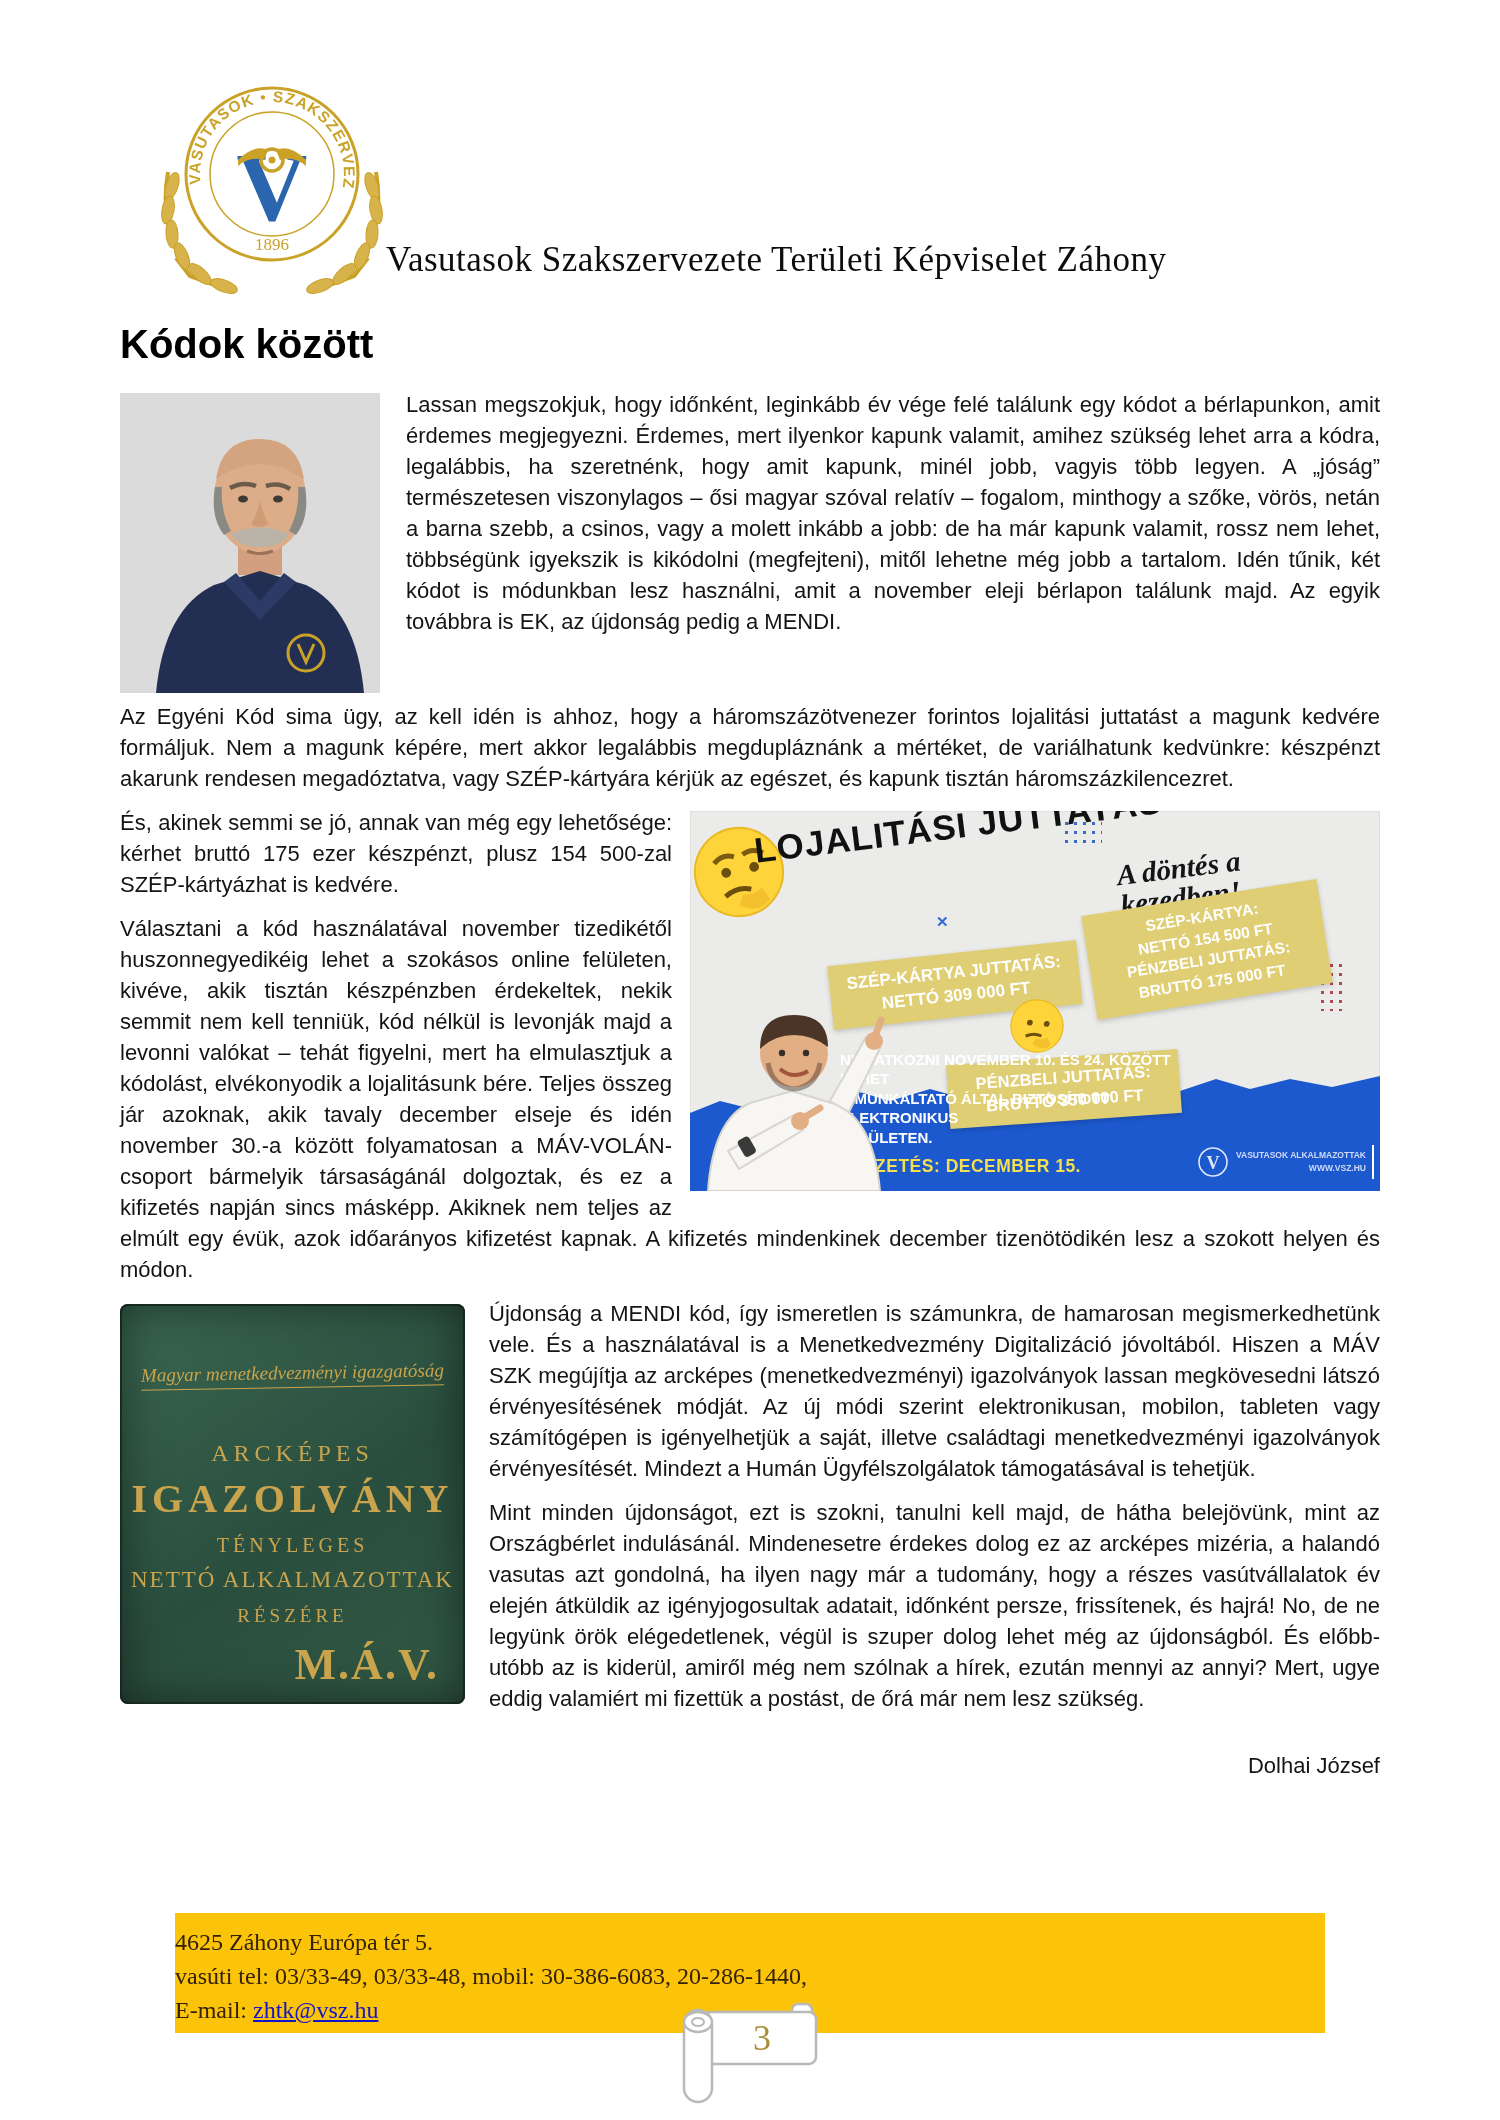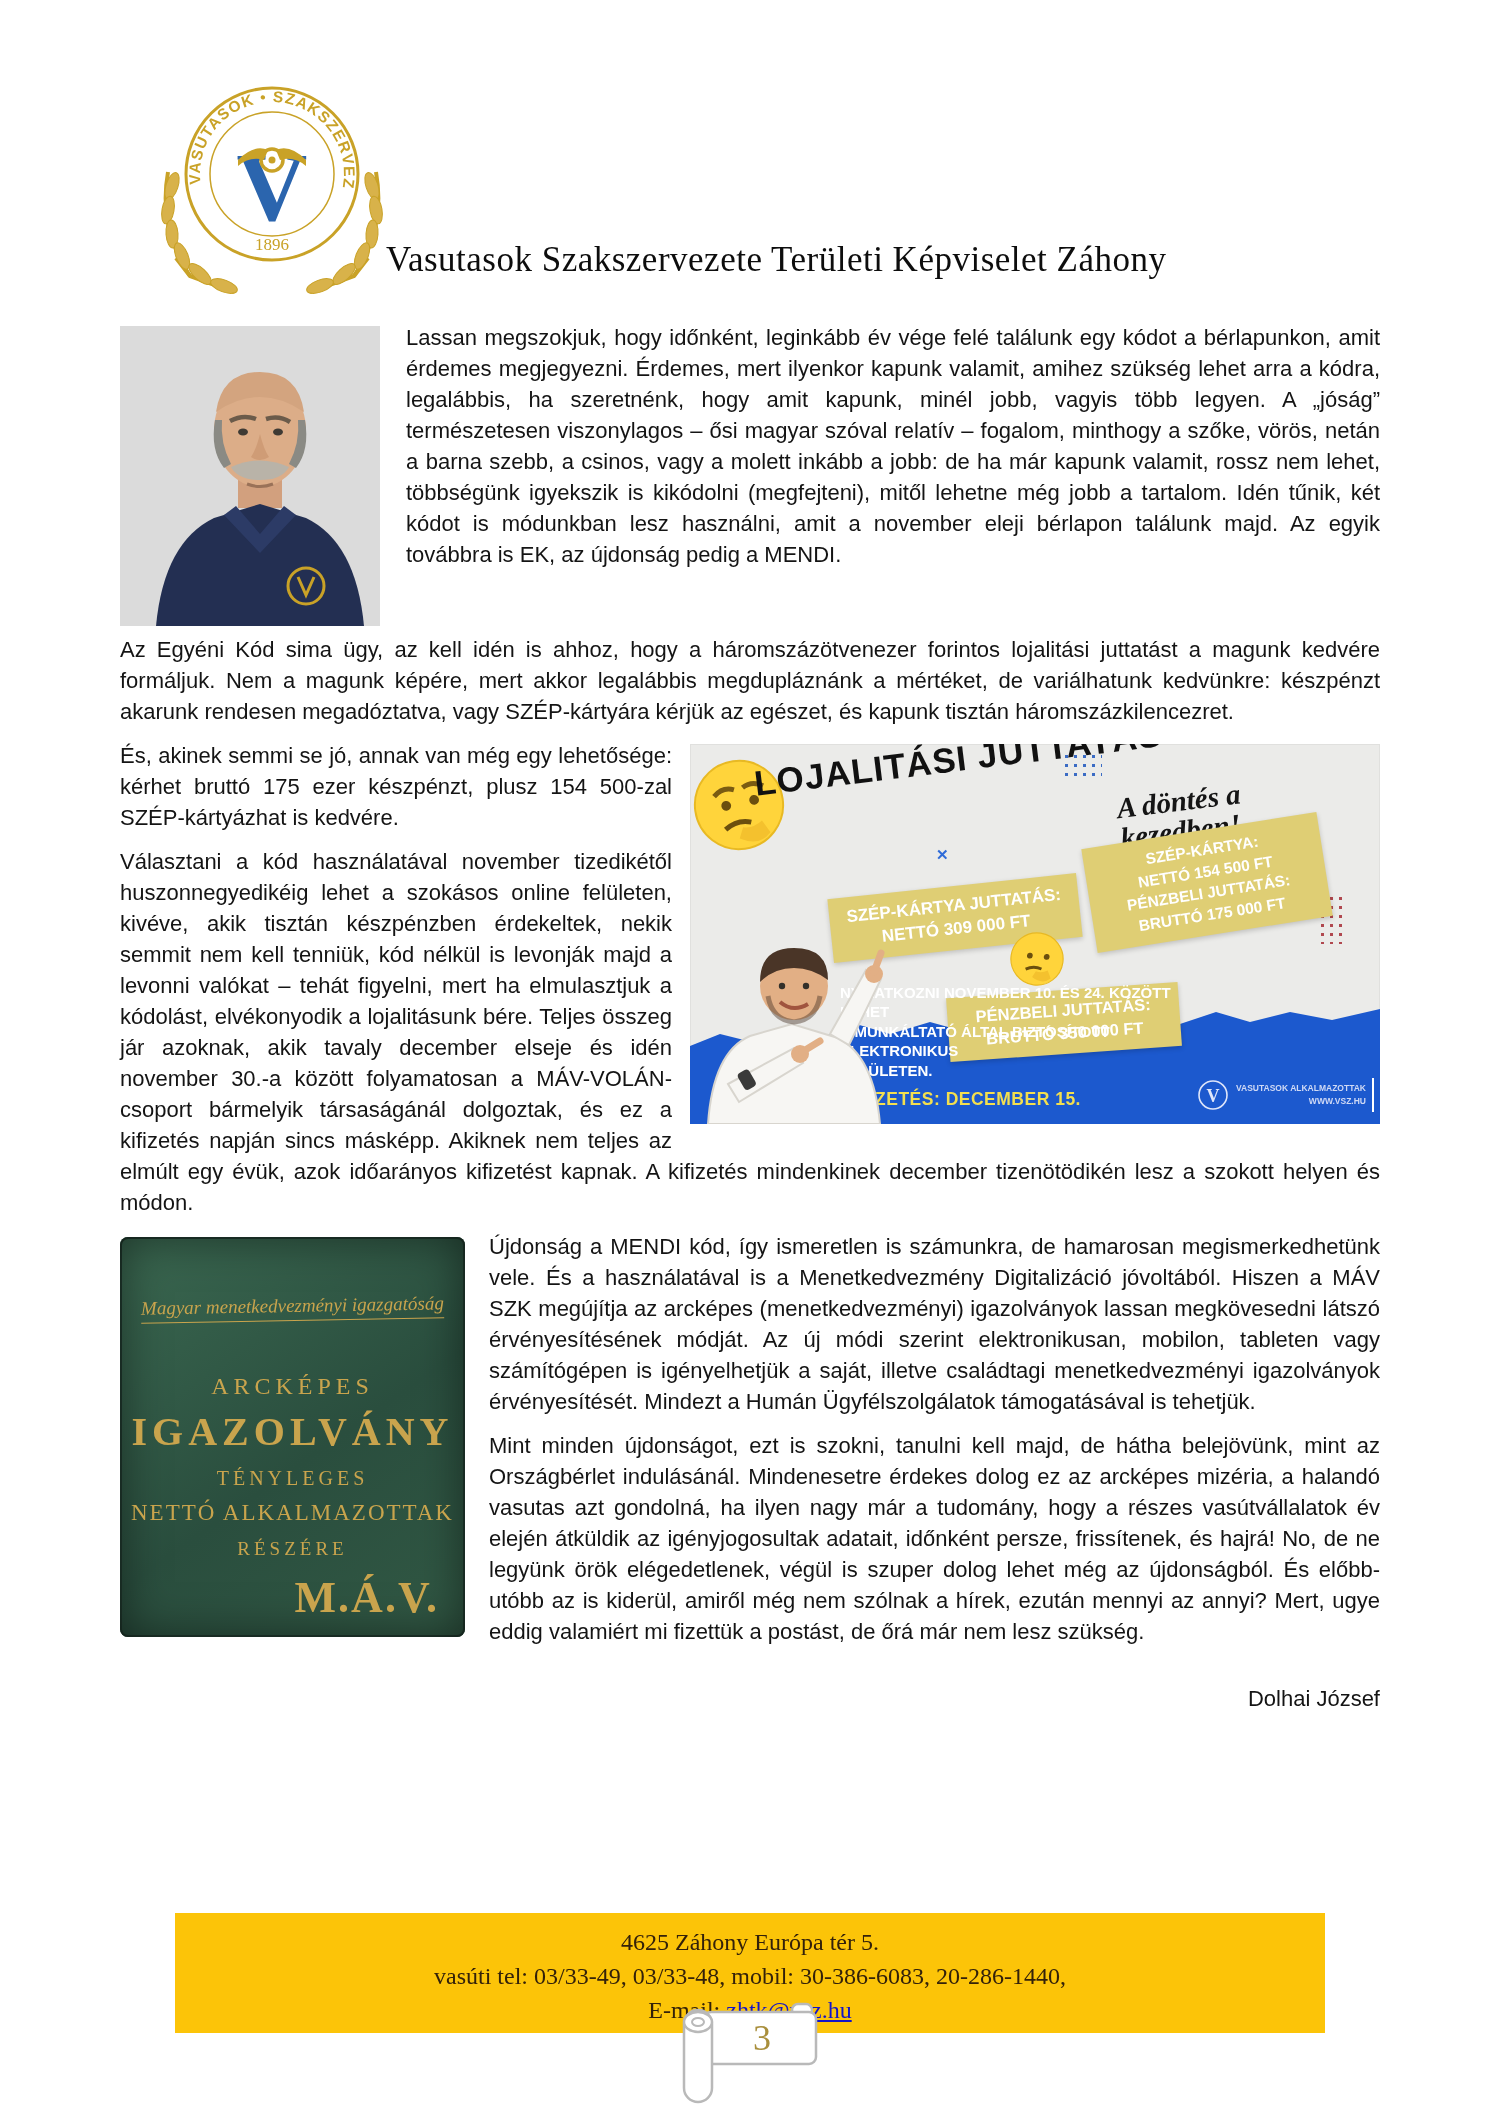--- a/index.html
+++ b/index.html
@@ -91,21 +91,21 @@
   .book .l-tenyleges{margin-top:12px;font-size:20px;letter-spacing:4px;}
   .book .l-vasuti{margin-top:10px;font-size:23px;letter-spacing:2px;}
   .book .l-reszere{margin-top:12px;font-size:19px;letter-spacing:4px;}
   .book .l-mav{position:absolute;right:26px;bottom:14px;font-size:44px;font-weight:bold;letter-spacing:2px;}
 
   .signature{font-size:22px;text-align:right;margin:26px 0 0 0;}
 
   
   .footer{
     position:absolute;left:175px;top:1913px;width:1150px;height:120px;
-    background:#fcc408;text-align:center;color:#33210a;
+    background:#fcc408;text-align:left;color:#33210a;
     font-family:"Liberation Serif",serif;font-size:24px;line-height:34px;
     padding-top:12px;box-sizing:border-box;
   }
   .footer a{color:#1414c8;text-decoration:underline;}
   .page-scroll{position:absolute;left:672px;top:2000px;width:156px;height:118px;z-index:5;}
 </style>
 </head>
 <body>
 
 <div class="page">
@@ -146,20 +146,21 @@
       <path d="M168 92 q-16-16-30-10 l4 10 q14-4 26 6 z"></path>
       <circle cx="134" cy="92" r="11" fill="none" stroke="#c9a227" stroke-width="3.5"></circle>
       <circle cx="134" cy="92" r="3.5"></circle>
     </g>
     <text x="134" y="182" text-anchor="middle" font-family="Liberation Serif, serif" font-size="17" fill="#c9a227">1896</text>
   </svg>
 
   <div class="org-title">Vasutasok Szakszervezete Területi Képviselet Záhony</div>
 
   <div class="content">
+    <h1 class="article-title">Kódok között</h1>
 
     <div class="sec">
       <div class="portrait">
         <svg viewBox="0 0 260 300" width="260" height="300">
           <rect width="260" height="300" fill="#dbdbdb"></rect>
           <path d="M118 148 h44 v34 h-44 z" fill="#d2a07e"></path>
           <ellipse cx="140" cy="105" rx="46" ry="56" fill="#dcad88"></ellipse>
           <path d="M95 94 q-5 30 9 48 l7-4 q-11-21-9-44 z" fill="#8a8a84"></path>
           <path d="M185 94 q5 30-9 48 l-7-4 q11-21 9-44 z" fill="#8a8a84"></path>
           <path d="M96 86 q6-40 44-40 q38 0 44 40 q-22-15-44-15 q-22 0-44 15z" fill="#d3a47f"></path>

